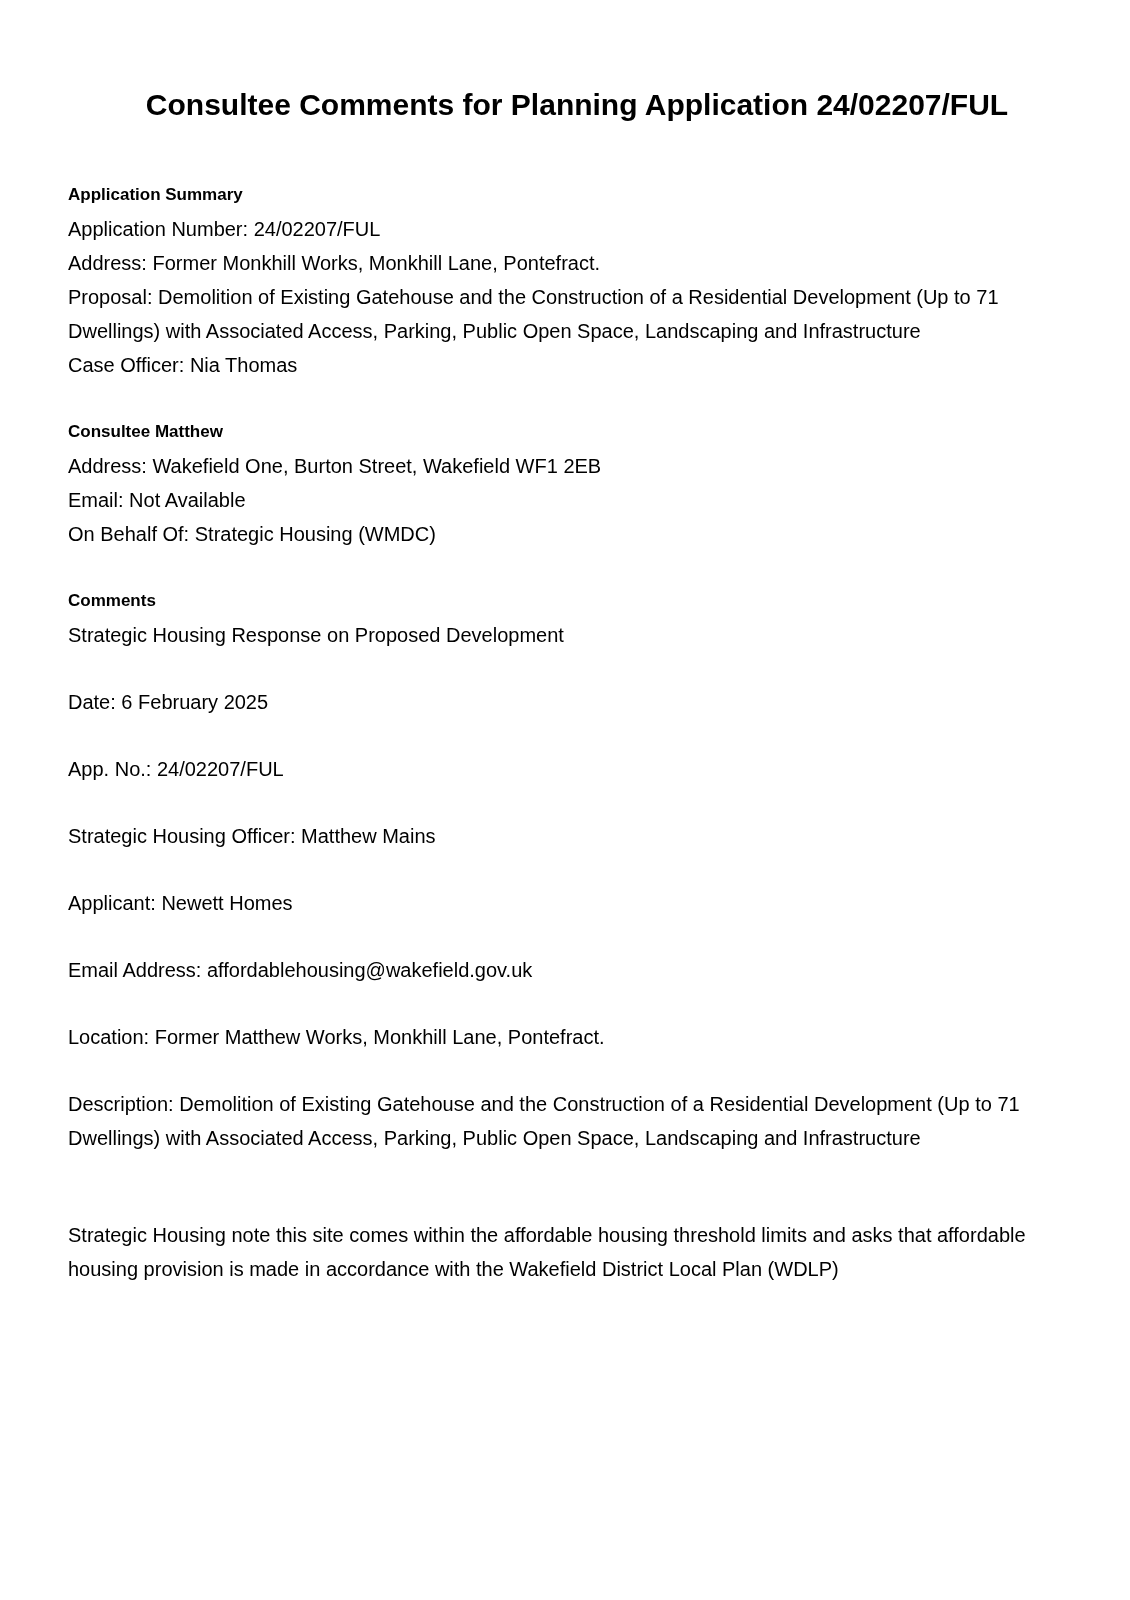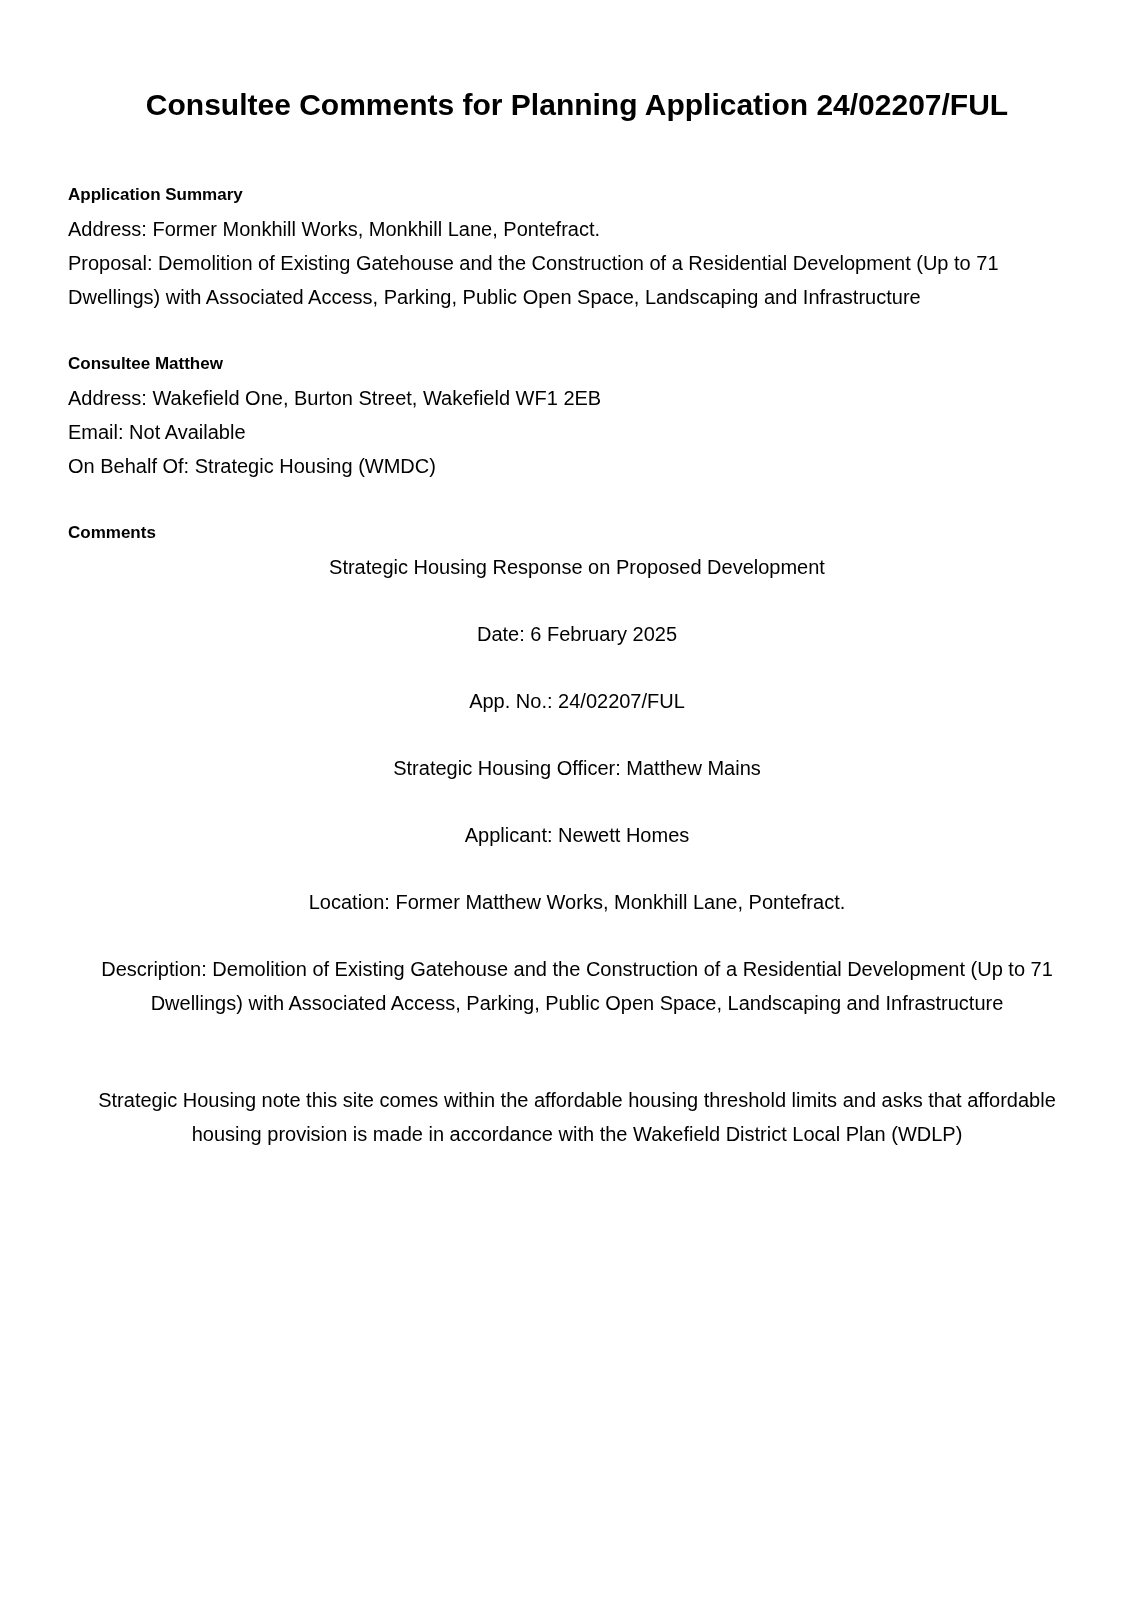--- a/index.html
+++ b/index.html
@@ -33,51 +33,53 @@
   .line {
     font-size: 20px;
     line-height: 34px;
     white-space: pre-wrap;
   }
   .para {
     font-size: 20px;
     line-height: 34px;
     margin-bottom: 33px;
     white-space: pre-wrap;
-    text-align: center;
   }
   .para.big-gap {
     margin-top: 63px;
   }
 </style>
 </head>
 <body>
 
 <div class="page">
 
   <h1 class="doc-title">Consultee Comments for Planning Application 24/02207/FUL</h1>
 
   <div class="section">
     <h2 class="section-heading">Application Summary</h2>
+    <div class="line">Application Number: 24/02207/FUL</div>
     <div class="line">Address: Former Monkhill Works, Monkhill Lane, Pontefract.</div>
     <div class="line">Proposal: Demolition of Existing Gatehouse and the Construction of a Residential Development (Up to 71 Dwellings) with Associated Access, Parking, Public Open Space, Landscaping and Infrastructure</div>
+    <div class="line">Case Officer: Nia Thomas</div>
   </div>
 
   <div class="section">
     <h2 class="section-heading">Consultee Matthew</h2>
     <div class="line">Address: Wakefield One, Burton Street, Wakefield WF1 2EB</div>
     <div class="line">Email: Not Available</div>
     <div class="line">On Behalf Of: Strategic Housing (WMDC)</div>
   </div>
 
   <div class="section">
     <h2 class="section-heading">Comments</h2>
     <div class="para">Strategic Housing Response on Proposed Development</div>
     <div class="para">Date: 6 February 2025</div>
     <div class="para">App. No.: 24/02207/FUL</div>
     <div class="para">Strategic Housing Officer: Matthew Mains</div>
     <div class="para">Applicant: Newett Homes</div>
+    <div class="para">Email Address: affordablehousing@wakefield.gov.uk</div>
     <div class="para">Location: Former Matthew Works, Monkhill Lane, Pontefract.</div>
     <div class="para">Description: Demolition of Existing Gatehouse and the Construction of a Residential Development (Up to 71 Dwellings) with Associated Access, Parking, Public Open Space, Landscaping and Infrastructure</div>
     <div class="para big-gap">Strategic Housing note this site comes within the affordable housing threshold limits and asks that affordable housing provision is made in accordance with the Wakefield District Local Plan (WDLP)</div>
   </div>
 
 </div>
 
 </body></html>

